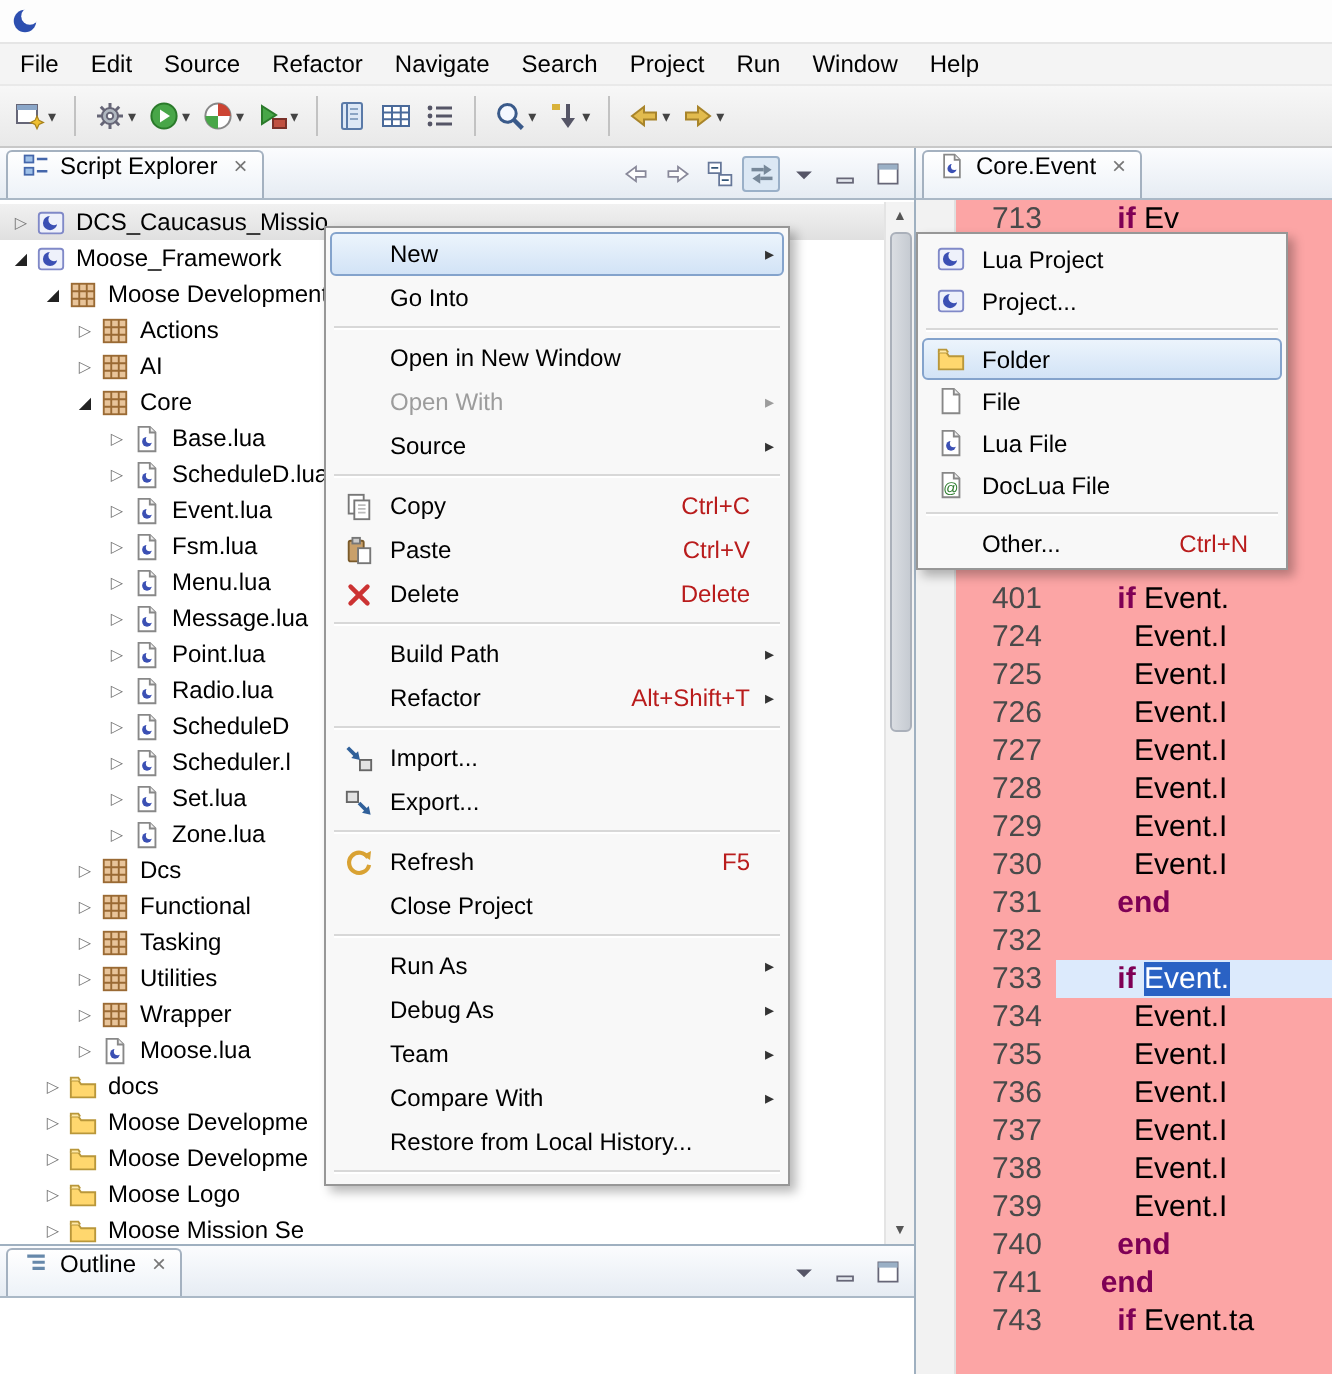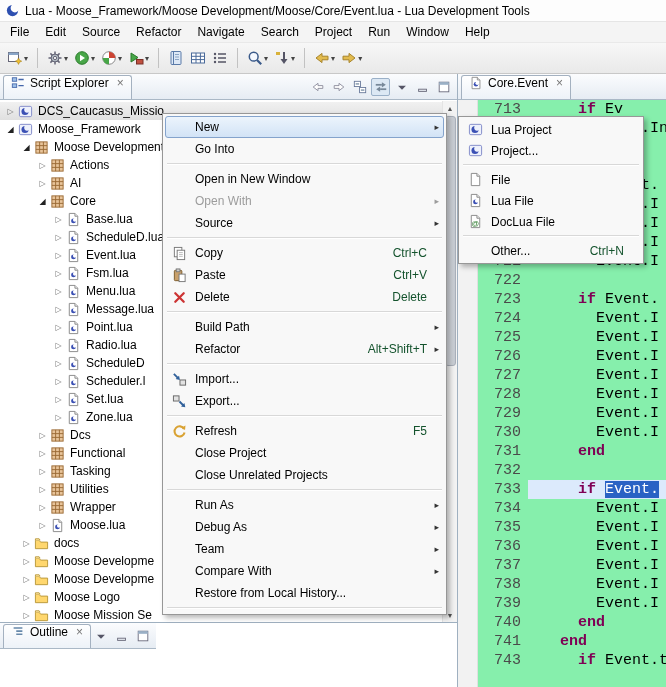--- a/index.html
+++ b/index.html
@@ -13,21 +13,21 @@
   .toolbar{height:31px;background:linear-gradient(#f7f7f7,#e9e9e9);border-bottom:1px solid #c8c8c8;display:flex;align-items:center;padding:0 4px}
   .tbtn{display:flex;align-items:center;height:24px;padding:0 3px;border-radius:3px}
   .tbtn .dd{font-size:8px;color:#444;margin-left:1px}
   .tsep{width:1px;height:20px;background:#c2c2c2;margin:0 6px}
   .icw{display:inline-flex;align-items:center;justify-content:center}
 
   
   .main{position:absolute;top:74px;left:0;right:0;bottom:0;display:flex}
   .left{width:458px;display:flex;flex-direction:column;border-right:1px solid #9fb0c0;background:#fff}
   .panelx{flex:1;min-height:0;position:relative;display:flex;flex-direction:column}
-  .panelo{height:65px;border-top:1px solid #9fb0c0;display:flex;flex-direction:row}
+  .panelo{height:65px;border-top:1px solid #9fb0c0;display:flex;flex-direction:column}
   .right{flex:1;display:flex;flex-direction:column;min-width:0;background:#fff}
 
   .phead{height:26px;background:linear-gradient(#fbfcfe,#e6ecf3);border-bottom:1px solid #aab8c6;display:flex;align-items:flex-end;padding-left:3px}
   .ptab{display:inline-flex;align-items:flex-start;gap:5px;height:24px;padding:0 7px;background:linear-gradient(#ffffff,#edf2f8);border:1px solid #a4b1c0;border-bottom:none;border-radius:3px 3px 0 0;white-space:nowrap}
   .tclose{color:#777;font-size:12px;margin-left:3px}
   .vtb{margin-left:auto;display:flex;align-items:center;gap:2px;align-self:center;padding-right:4px}
   .vbtn{width:19px;height:18px;display:flex;align-items:center;justify-content:center;border:1px solid transparent;border-radius:2px}
   .vbtn.pressed{border-color:#9ab0c8;background:#dce8f4}
 
   
@@ -38,53 +38,52 @@
   .trow .icw{width:17px;flex:none;margin-right:2px}
   .tlbl{padding:0 2px}
   .tsel{background:linear-gradient(#f1f1f1,#e0e0e0)}
   .vsb{position:absolute;top:27px;right:0;bottom:0;width:15px;background:#f3f3f3;border-left:1px solid #e4e4e4;display:flex;flex-direction:column;align-items:center;z-index:5}
   .sba{height:14px;width:100%;display:flex;align-items:center;justify-content:center;font-size:7px;color:#555}
   .sbt{width:11px;height:250px;background:linear-gradient(90deg,#dadde2,#c6cbd2);border:1px solid #aab0ba;border-radius:3px;margin-top:1px}
   .sbspring{flex:1}
   .obody{flex:1;background:#fff}
 
   
-  .ebody{flex:1;display:flex;min-height:0;background:#86efac;font-family:Liberation Mono, monospace;font-size:15px}
+  .ebody{flex:1;display:flex;min-height:0;background:#fca5a5;font-family:Liberation Sans, sans-serif;font-size:15px}
   .ruler{width:20px;background:#f2f2f2;border-right:1px solid #e0e0e0;flex:none}
   .code{flex:1;overflow:hidden}
   .eline{display:flex;height:19px;line-height:19px;white-space:pre}
   .ln{width:50px;flex:none;text-align:right;padding-right:7px;color:#4a4a4a}
   .lc{flex:1;padding-left:14px}
   .lc.curline{background:var(--current-line,#dceafc)}
   .kw{color:var(--keyword,#7f0055);font-weight:bold}
   .selx{background:var(--selection-bg,#2a62c4);color:var(--selection-fg,#fff)}
 
   
-  .cmenu{position:absolute;z-index:40;background:#f8f8f8;border:1px solid #979797;box-shadow:3px 3px 5px rgba(0,0,0,.28);padding:2px;width:285px}
+  .cmenu{position:absolute;z-index:40;background:#f8f8f8;border:1px solid #979797;box-shadow:3px 3px 5px rgba(0,0,0,.28);padding:2px;width:233px}
   .cmenu.sub{z-index:41;width:186px}
   .cmi{position:relative;display:flex;align-items:center;height:22px;padding:0 16px 0 3px;border:1px solid transparent;border-radius:3px}
   .cmenu.sub .cmi{height:21px}
   .cmi .mic{width:20px;height:16px;flex:none;margin-right:6px;display:flex;align-items:center;justify-content:center}
-  .cmi .msc{margin-left:auto;padding-left:18px;color:#14532d}
+  .cmi .msc{margin-left:auto;padding-left:18px;color:#b91c1c}
   .cmi .msub{position:absolute;right:4px;top:50%;transform:translateY(-50%);font-size:9px;color:#333}
   .cmi.hl{background:linear-gradient(#ecf4fc,var(--menu-highlight-bg,#d2e3f6));border-color:var(--menu-highlight-border,#84a3cc)}
   .cmi.dis,.cmi.dis .msc,.cmi.dis .msub{color:#9c9c9c}
   .msep{height:0;border-top:1px solid #d8d8d8;border-bottom:1px solid #fff;margin:3px 2px}
 </style>
 </head>
 <body>
 
 <div class="titlebar">
   <span class="icw" id="appIcon">
       <svg width="15" height="15" viewBox="0 0 16 16">
         <circle cx="8" cy="8" r="6" fill="#2d4fb0"></circle>
         <circle cx="10.6" cy="5.4" r="4.6" fill="#fdfdfd"></circle>
       </svg>
     </span>
-  <span>Lua - Moose_Framework/Moose Development/Moose/Core/Event.lua - Lua Development Tools</span>
 </div>
 
 <div class="menubar">
     <div class="mi">File</div>
     <div class="mi">Edit</div>
     <div class="mi">Source</div>
     <div class="mi">Refactor</div>
     <div class="mi">Navigate</div>
     <div class="mi">Search</div>
     <div class="mi">Project</div>
@@ -671,21 +670,21 @@
           <div class="eline"><span class="ln">713</span><span class="lc"><span class="pl">    </span><span class="kw">if</span><span class="pl"> Ev</span></span></div>
           <div class="eline"><span class="ln">714</span><span class="lc"><span class="pl">      Event.In</span></span></div>
           <div class="eline"><span class="ln">715</span><span class="lc"><span class="pl">    </span><span class="kw">end</span></span></div>
           <div class="eline"><span class="ln">716</span><span class="lc"></span></div>
           <div class="eline"><span class="ln">717</span><span class="lc"><span class="pl">    </span><span class="kw">if</span><span class="pl"> Event.</span></span></div>
           <div class="eline"><span class="ln">718</span><span class="lc"><span class="pl">      Event.I</span></span></div>
           <div class="eline"><span class="ln">719</span><span class="lc"><span class="pl">      Event.I</span></span></div>
           <div class="eline"><span class="ln">720</span><span class="lc"><span class="pl">      Event.I</span></span></div>
           <div class="eline"><span class="ln">721</span><span class="lc"><span class="pl">      Event.I</span></span></div>
           <div class="eline"><span class="ln">722</span><span class="lc"></span></div>
-          <div class="eline"><span class="ln">723</span><span class="lc"><span class="pl">    </span><span class="kw">if</span><span class="pl"> Event.</span></span></div>
+          <div class="eline"><span class="ln">401</span><span class="lc"><span class="pl">    </span><span class="kw">if</span><span class="pl"> Event.</span></span></div>
           <div class="eline"><span class="ln">724</span><span class="lc"><span class="pl">      Event.I</span></span></div>
           <div class="eline"><span class="ln">725</span><span class="lc"><span class="pl">      Event.I</span></span></div>
           <div class="eline"><span class="ln">726</span><span class="lc"><span class="pl">      Event.I</span></span></div>
           <div class="eline"><span class="ln">727</span><span class="lc"><span class="pl">      Event.I</span></span></div>
           <div class="eline"><span class="ln">728</span><span class="lc"><span class="pl">      Event.I</span></span></div>
           <div class="eline"><span class="ln">729</span><span class="lc"><span class="pl">      Event.I</span></span></div>
           <div class="eline"><span class="ln">730</span><span class="lc"><span class="pl">      Event.I</span></span></div>
           <div class="eline"><span class="ln">731</span><span class="lc"><span class="pl">    </span><span class="kw">end</span></span></div>
           <div class="eline"><span class="ln">732</span><span class="lc"></span></div>
           <div class="eline"><span class="ln">733</span><span class="lc curline"><span class="pl">    </span><span class="kw">if</span><span class="pl"> </span><span class="selx">Event.</span></span></div>
@@ -801,24 +800,20 @@
           <path d="M14.4 1.6l-.5 4.8-3.9-2.5z" fill="#d9a233"></path>
         </svg>
       </span>
       <span class="mlbl">Refresh</span>
       <span class="msc">F5</span>
     </div>
     <div class="cmi">
       <span class="mic"></span>
       <span class="mlbl">Close Project</span>
     </div>
-    <div class="cmi">
-      <span class="mic"></span>
-      <span class="mlbl">Close Unrelated Projects</span>
-    </div>
     <div class="msep"></div>
     <div class="cmi">
       <span class="mic"></span>
       <span class="mlbl">Run As</span>
       <span class="msub">▸</span>
     </div>
     <div class="cmi">
       <span class="mic"></span>
       <span class="mlbl">Debug As</span>
       <span class="msub">▸</span>
@@ -854,20 +849,29 @@
       <span class="mic">
         <svg width="15" height="15" viewBox="0 0 16 16">
           <rect x="1.5" y="2.5" width="13" height="11" rx="1.5" fill="#eef1fb" stroke="#8089c8"></rect>
           <circle cx="7.5" cy="8" r="3.8" fill="#3b50b4"></circle>
           <circle cx="9.6" cy="6.2" r="3" fill="#eef1fb"></circle>
         </svg>
       </span>
       <span class="mlbl">Project...</span>
     </div>
     <div class="msep"></div>
+    <div class="cmi hl">
+      <span class="mic">
+        <svg width="15" height="15" viewBox="0 0 16 16">
+          <path d="M1.5 4.5h4l1.5 2h7.5v7h-13z" fill="#ffd76e" stroke="#b9973a"></path>
+          <path d="M1.5 4.5v-1.5h4l1 1.5" fill="#ffe9a8" stroke="#b9973a"></path>
+        </svg>
+      </span>
+      <span class="mlbl">Folder</span>
+    </div>
     <div class="cmi">
       <span class="mic">
         <svg width="15" height="15" viewBox="0 0 16 16">
           <path d="M3.5 1.5h6l3 3v10h-9z" fill="#fff" stroke="#888"></path>
           <path d="M9.5 1.5v3h3" fill="#eee" stroke="#888"></path>
         </svg>
       </span>
       <span class="mlbl">File</span>
     </div>
     <div class="cmi">

